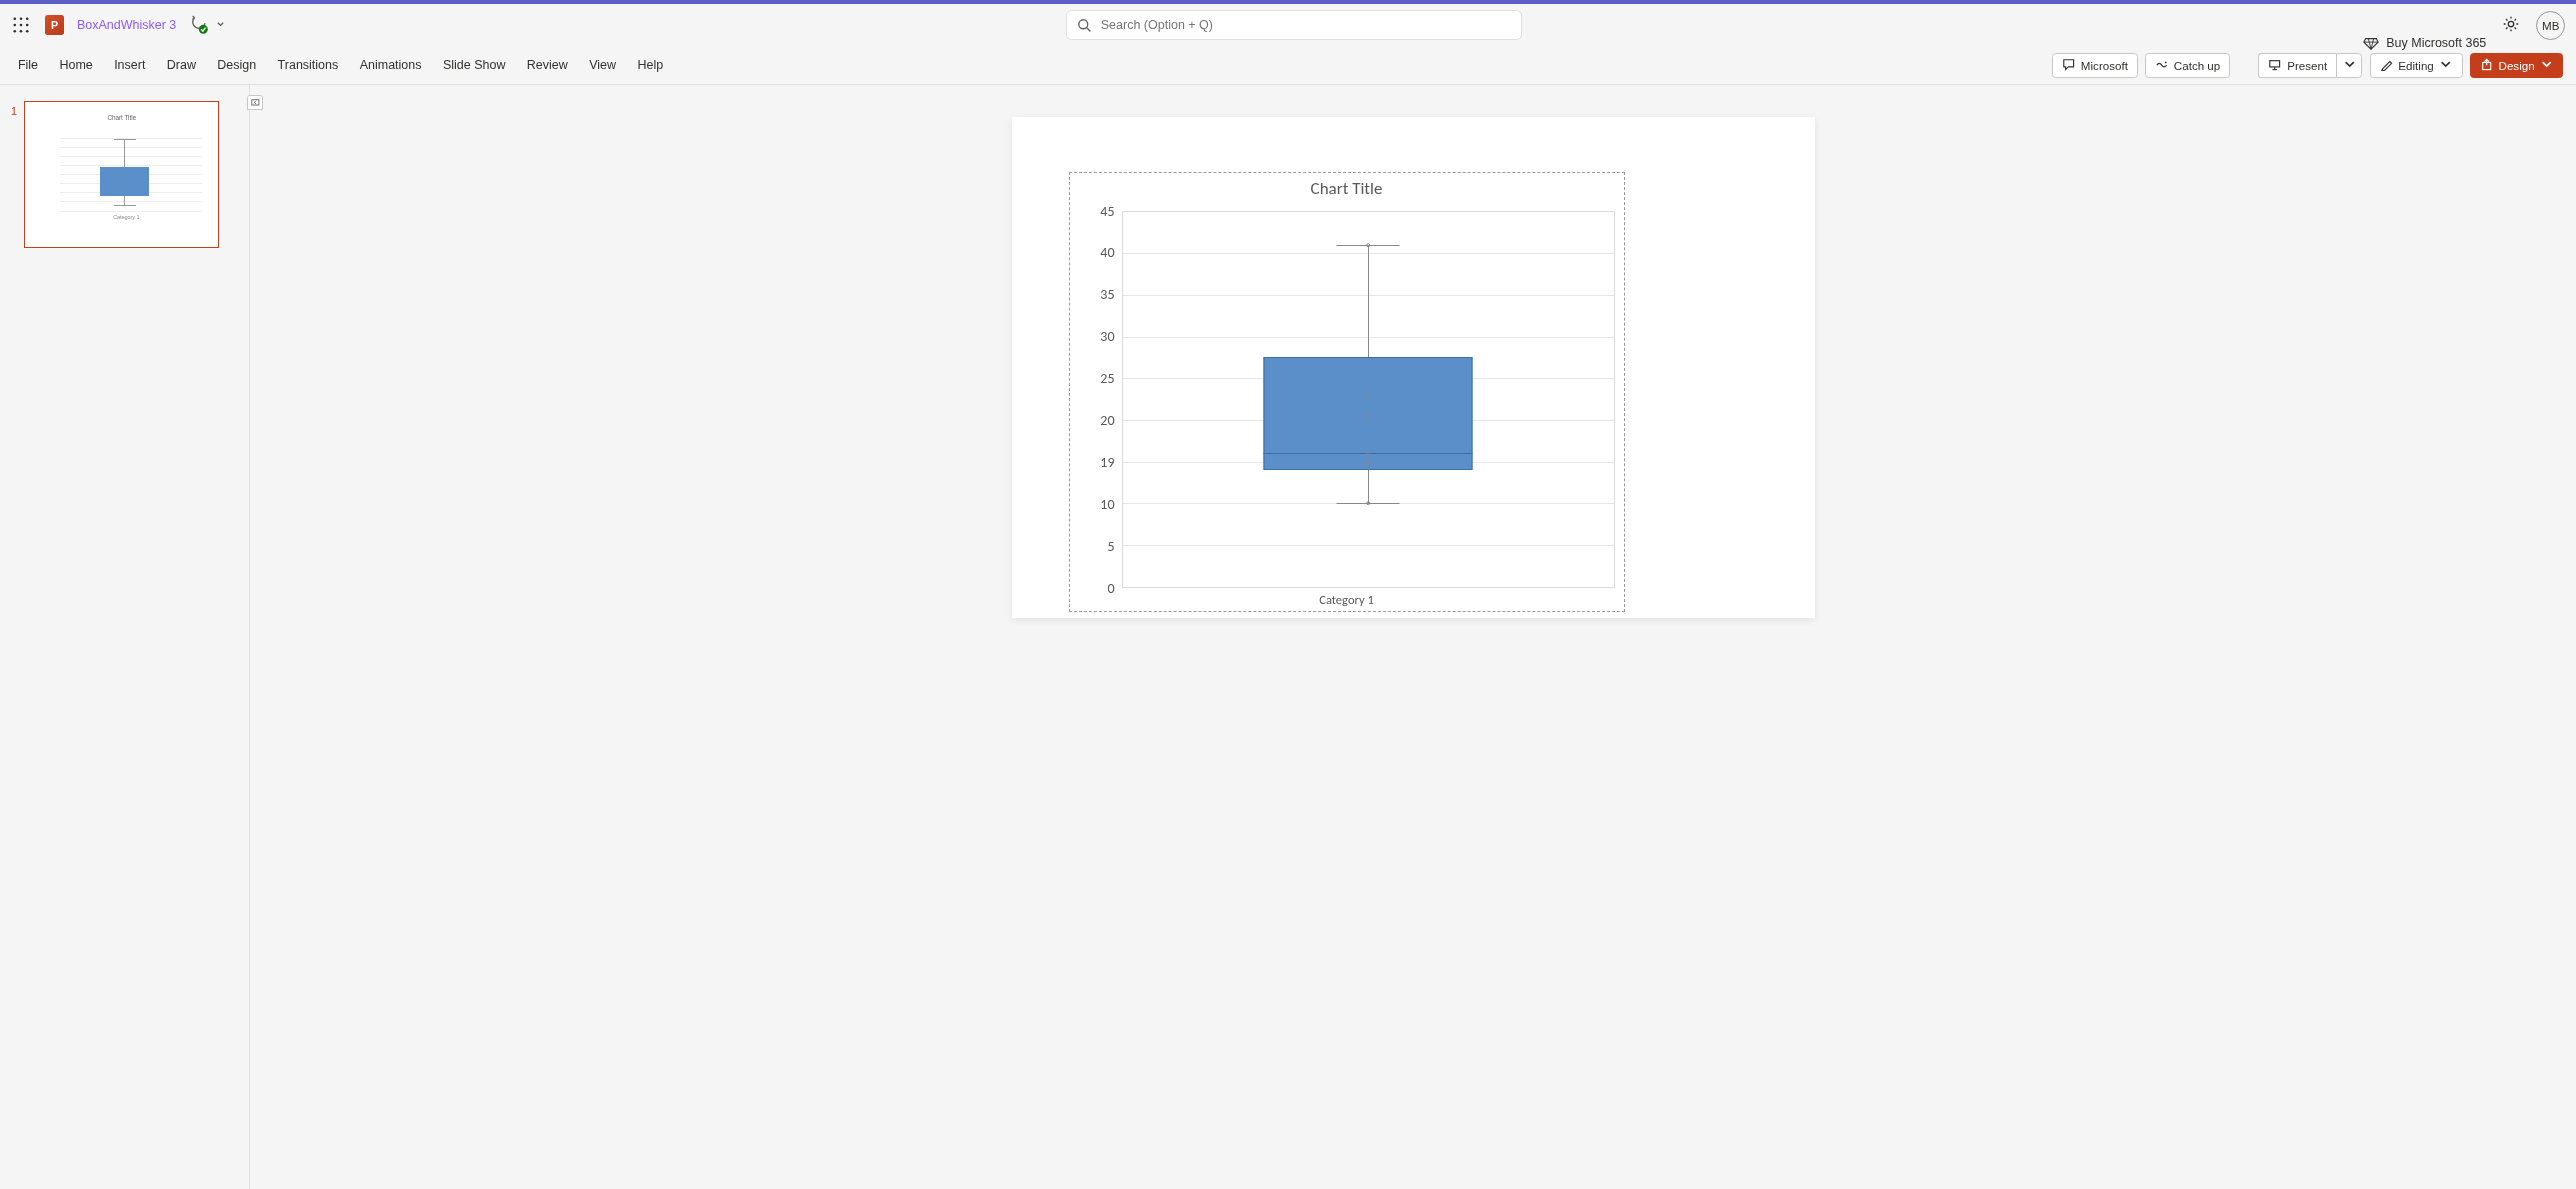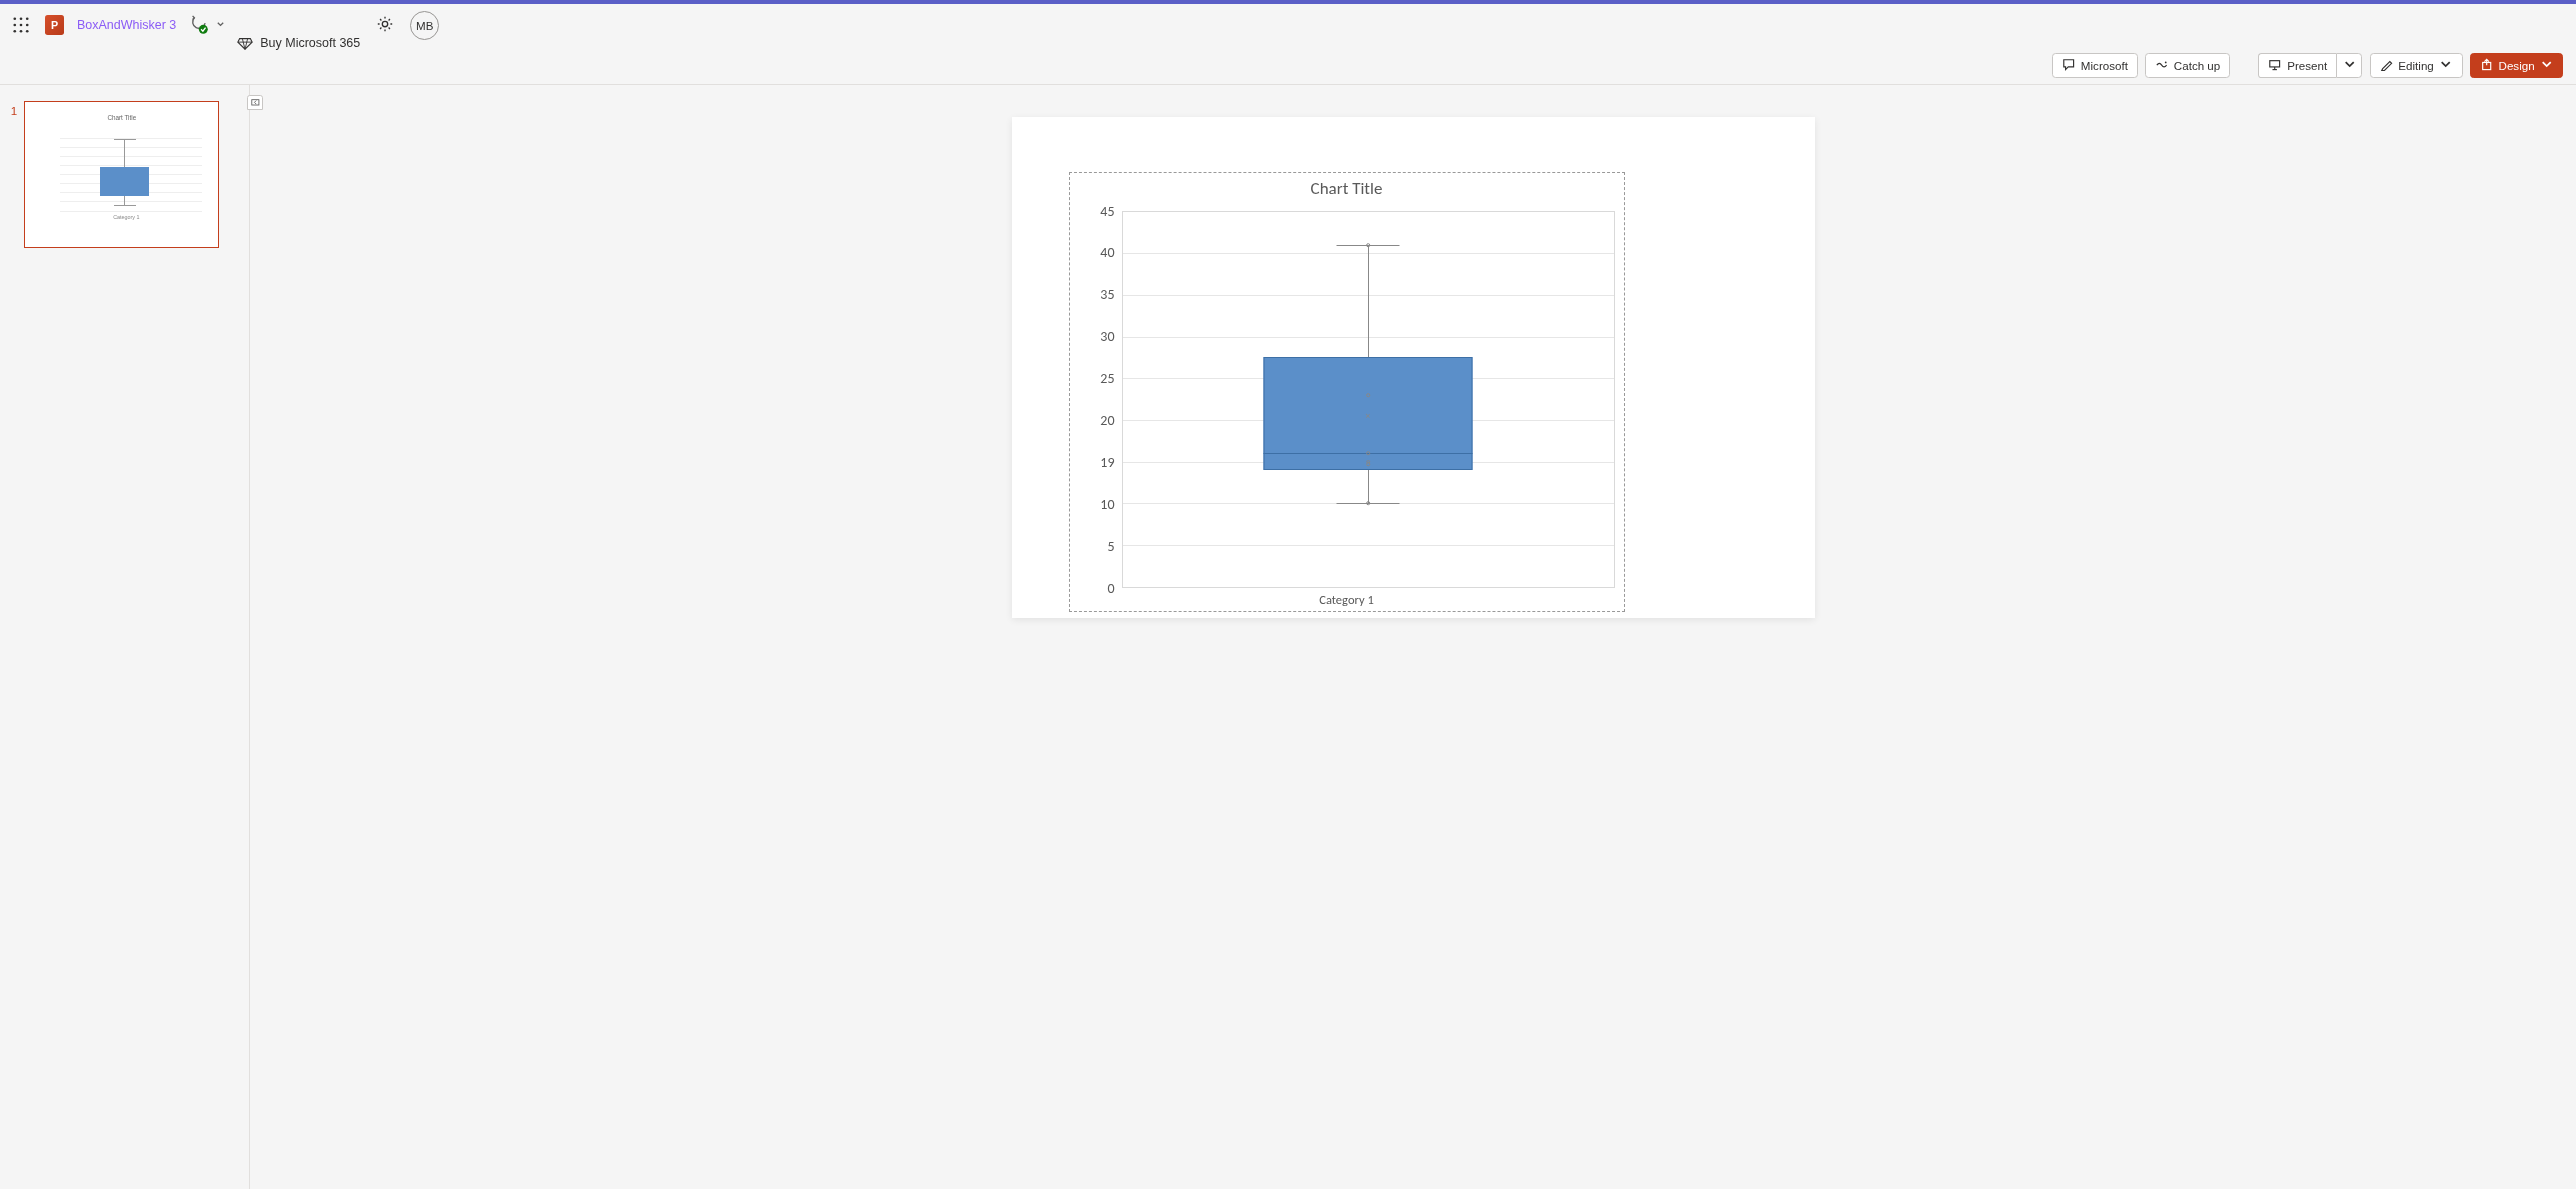--- a/index.html
+++ b/index.html
@@ -107,39 +107,61 @@
         <path d="M4 1 L6 3 L4 5" fill="none" stroke="#616161" stroke-width="1.5"></path>
         <circle cx="16" cy="16" r="5" fill="#107c10"></circle>
         <path d="M13.5 16 L15.5 18 L18.5 14" fill="none" stroke="#fff" stroke-width="1.5"></path>
       </svg>
   </div>
   <div class="save-dd">
     <svg width="9" height="9" viewBox="0 0 10 10">
         <path d="M2 3 L5 6 L8 3" fill="none" stroke="#616161" stroke-width="1.5"></path>
       </svg>
   </div>
+  <div class="search-wrap">
+    <div class="search">
+      <svg viewBox="0 0 16 16">
+          <circle cx="7" cy="7" r="5" fill="none" stroke="#616161" stroke-width="1.5"></circle>
+          <line x1="11" y1="11" x2="15" y2="15" stroke="#616161" stroke-width="1.5"></line>
+        </svg>
+      <input type="text" placeholder="Search (Option + Q)" style="">
+    </div>
+  </div>
   <div class="title-right">
     <div class="buy365">
       <svg viewBox="0 0 18 18">
           <path d="M3 4 L15 4 L17 8 L9 16 L1 8 Z" fill="none" stroke="#323130" stroke-width="1.3"></path>
           <path d="M1 8 L17 8 M6 4 L9 16 M12 4 L9 16" fill="none" stroke="#323130" stroke-width="1"></path>
         </svg>
       <span>Buy Microsoft 365</span>
     </div>
     <div class="gear">
       <svg viewBox="0 0 20 20">
           <circle cx="10" cy="10" r="3" fill="none" stroke="#323130" stroke-width="1.5"></circle>
           <path d="M10 2 L10 4 M10 16 L10 18 M2 10 L4 10 M16 10 L18 10 M4.5 4.5 L6 6 M14 14 L15.5 15.5 M4.5 15.5 L6 14 M14 6 L15.5 4.5" stroke="#323130" stroke-width="1.5"></path>
         </svg>
     </div>
     <div class="avatar">MB</div>
   </div>
 </div>
 
 <div class="ribbon">
+  <div class="tabs">
+    <div class="tab">File</div>
+    <div class="tab">Home</div>
+    <div class="tab">Insert</div>
+    <div class="tab">Draw</div>
+    <div class="tab">Design</div>
+    <div class="tab">Transitions</div>
+    <div class="tab">Animations</div>
+    <div class="tab">Slide Show</div>
+    <div class="tab">Review</div>
+    <div class="tab">View</div>
+    <div class="tab">Help</div>
+  </div>
   <div class="ribbon-right">
     <div class="rbtn">
       <svg viewBox="0 0 15 15">
           <path d="M2 2 H13 V10 H7 L4 13 V10 H2 Z" fill="none" stroke="#323130" stroke-width="1.3"></path>
         </svg>
       <span>Microsoft</span>
     </div>
     <div class="rbtn">
       <svg viewBox="0 0 15 15">
           <path d="M2 8 Q5 4 7.5 8 T13 8" fill="none" stroke="#323130" stroke-width="1.3"></path>

